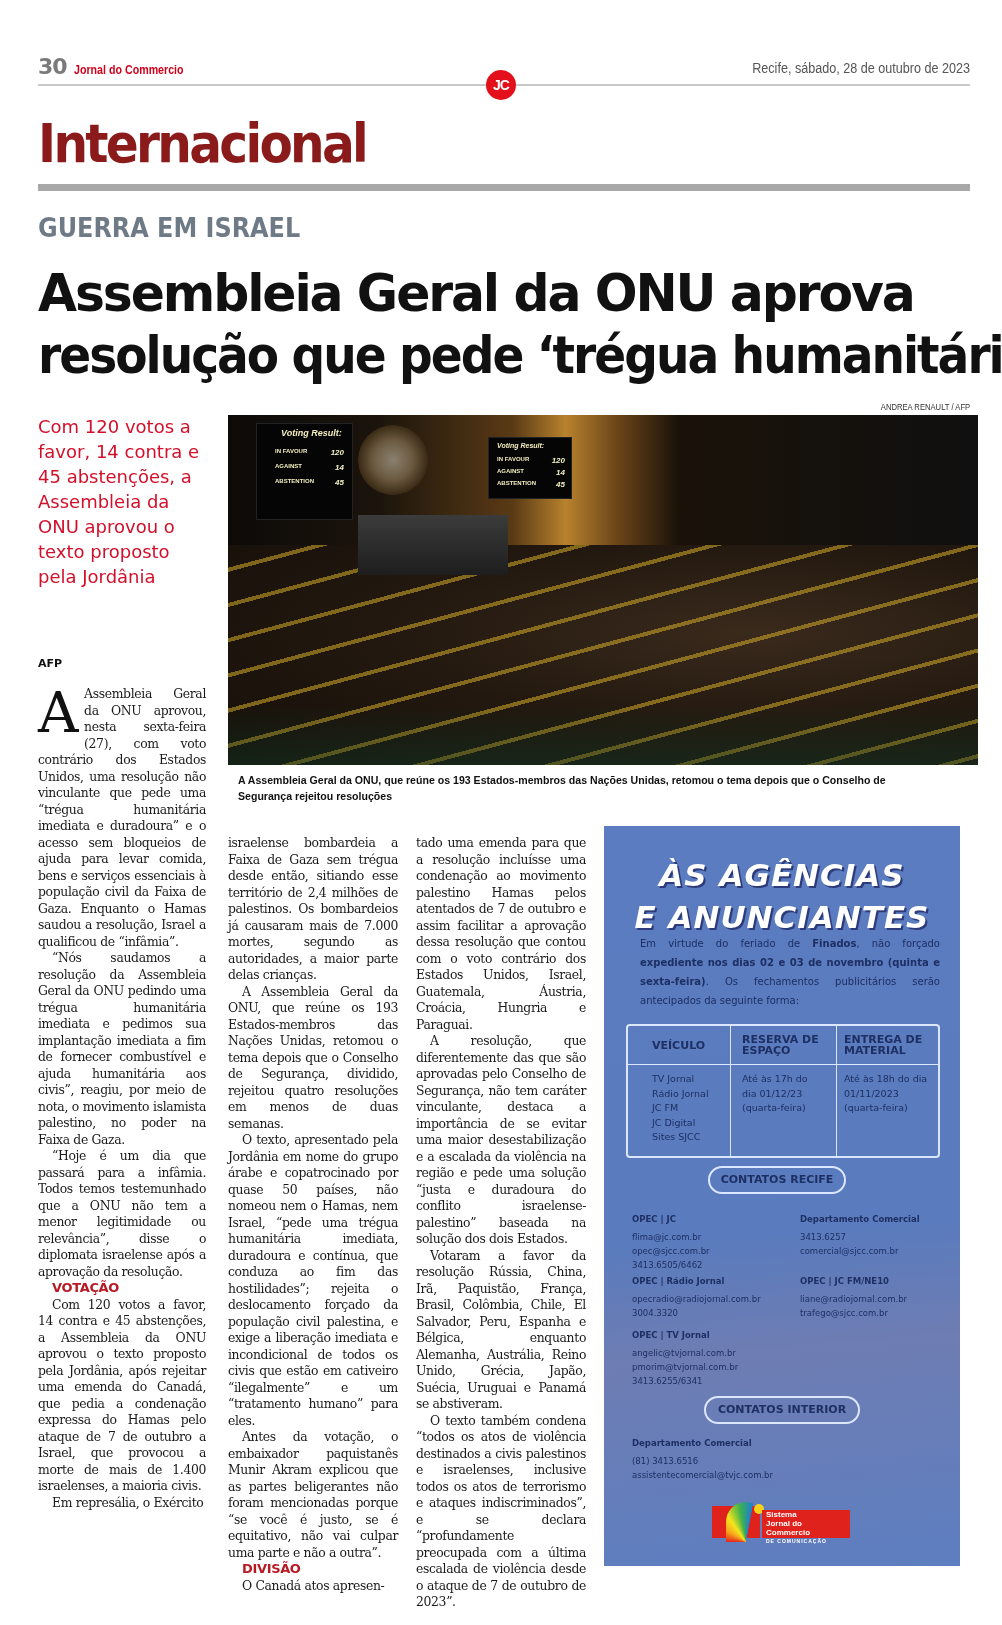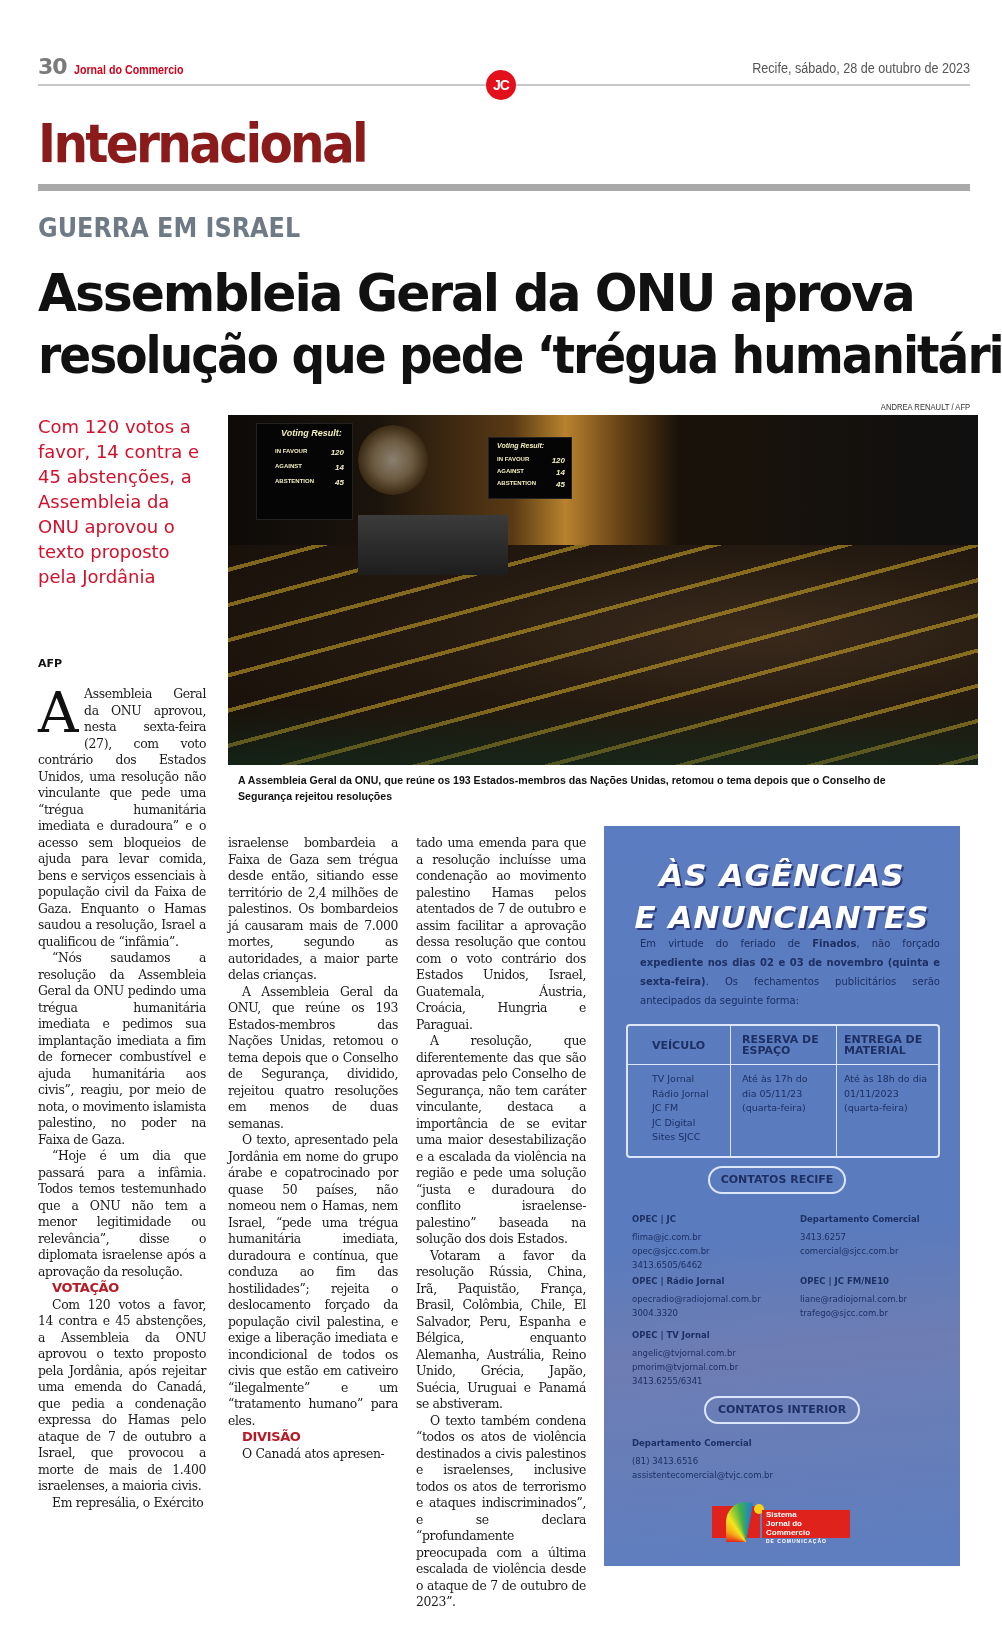--- a/index.html
+++ b/index.html
@@ -146,20 +146,21 @@
   <p>“Hoje é um dia que passará para a infâmia. Todos temos testemunhado que a ONU não tem a menor legitimidade ou relevância”, disse o diplomata israelense após a aprovação da resolução.</p>
   <p class="subhead">VOTAÇÃO</p>
   <p>Com 120 votos a favor, 14 contra e 45 abstenções, a Assembleia da ONU aprovou o texto proposto pela Jordânia, após rejeitar uma emenda do Canadá, que pedia a condenação expressa do Hamas pelo ataque de 7 de outubro a Israel, que provocou a morte de mais de 1.400 israelenses, a maioria civis.</p>
   <p>Em represália, o Exército</p>
 </div>
 
 <div class="col col2">
   <p class="noindent">israelense bombardeia a Faixa de Gaza sem trégua desde então, sitiando esse território de 2,4 milhões de palestinos. Os bombardeios já causaram mais de 7.000 mortes, segundo as autoridades, a maior parte delas crianças.</p>
   <p>A Assembleia Geral da ONU, que reúne os 193 Estados-membros das Nações Unidas, retomou o tema depois que o Conselho de Segurança, dividido, rejeitou quatro resoluções em menos de duas semanas.</p>
   <p>O texto, apresentado pela Jordânia em nome do grupo árabe e copatrocinado por quase 50 países, não nomeou nem o Hamas, nem Israel, “pede uma trégua humanitária imediata, duradoura e contínua, que conduza ao fim das hostilidades”; rejeita o deslocamento forçado da população civil palestina, e exige a liberação imediata e incondicional de todos os civis que estão em cativeiro “ilegalmente” e um “tratamento humano” para eles.</p>
+  <p>Antes da votação, o embaixador paquistanês Munir Akram explicou que as partes beligerantes não foram mencionadas porque “se você é justo, se é equitativo, não vai culpar uma parte e não a outra”.</p>
   <p class="subhead">DIVISÃO</p>
   <p>O Canadá atos apresen-</p>
 </div>
 
 <div class="col col3">
   <p class="noindent">tado uma emenda para que a resolução incluísse uma condenação ao movimento palestino Hamas pelos atentados de 7 de outubro e assim facilitar a aprovação dessa resolução que contou com o voto contrário dos Estados Unidos, Israel, Guatemala, Áustria, Croácia, Hungria e Paraguai.</p>
   <p>A resolução, que diferentemente das que são aprovadas pelo Conselho de Segurança, não tem caráter vinculante, destaca a importância de se evitar uma maior desestabilização e a escalada da violência na região e pede uma solução “justa e duradoura do conflito israelense-palestino” baseada na solução dos dois Estados.</p>
   <p>Votaram a favor da resolução Rússia, China, Irã, Paquistão, França, Brasil, Colômbia, Chile, El Salvador, Peru, Espanha e Bélgica, enquanto Alemanha, Austrália, Reino Unido, Grécia, Japão, Suécia, Uruguai e Panamá se abstiveram.</p>
   <p>O texto também condena “todos os atos de violência destinados a civis palestinos e israelenses, inclusive todos os atos de terrorismo e ataques indiscriminados”, e se declara “profundamente preocupada com a última escalada de violência desde o ataque de 7 de outubro de 2023”.</p>
 </div>
@@ -176,21 +177,21 @@
     <div class="vline" style="left:208px"></div>
     <div class="hline"></div>
     <div class="ad-th" style="left:24px;top:14px">VEÍCULO</div>
     <div class="ad-th" style="left:114px;width:80px">RESERVA DE ESPAÇO</div>
     <div class="ad-th" style="left:216px;width:92px">ENTREGA DE MATERIAL</div>
     <div class="ad-td" style="left:24px;white-space:pre-line">TV Jornal
 Rádio Jornal
 JC FM
 JC Digital
 Sites SJCC</div>
-    <div class="ad-td" style="left:114px;width:80px">Até às 17h do dia 05/11/23 (quarta-feira)</div>
+    <div class="ad-td" style="left:114px;width:80px">Até às 17h do dia 01/12/23 (quarta-feira)</div>
     <div class="ad-td" style="left:216px;width:88px">Até às 18h do dia 01/11/2023 (quarta-feira)</div>
   </div>
 
   <div class="ad-pill" style="left:104px;top:340px;width:134px">CONTATOS RECIFE</div>
 
   <div class="ad-contact" style="left:28px;top:386px;width:170px;white-space:pre-line"><div class="h">OPEC | JC</div><div>flima@jc.com.br
 opec@sjcc.com.br
 3413.6505/6462</div></div>
   <div class="ad-contact" style="left:196px;top:386px;width:150px;white-space:pre-line"><div class="h">Departamento Comercial</div><div>3413.6257
 comercial@sjcc.com.br</div></div>

